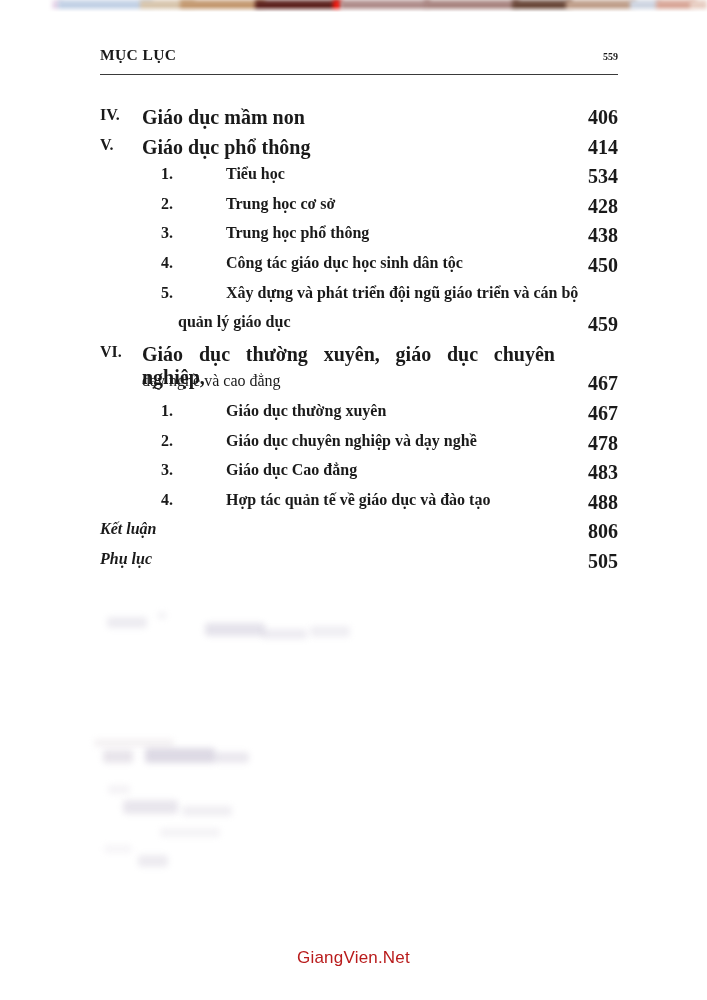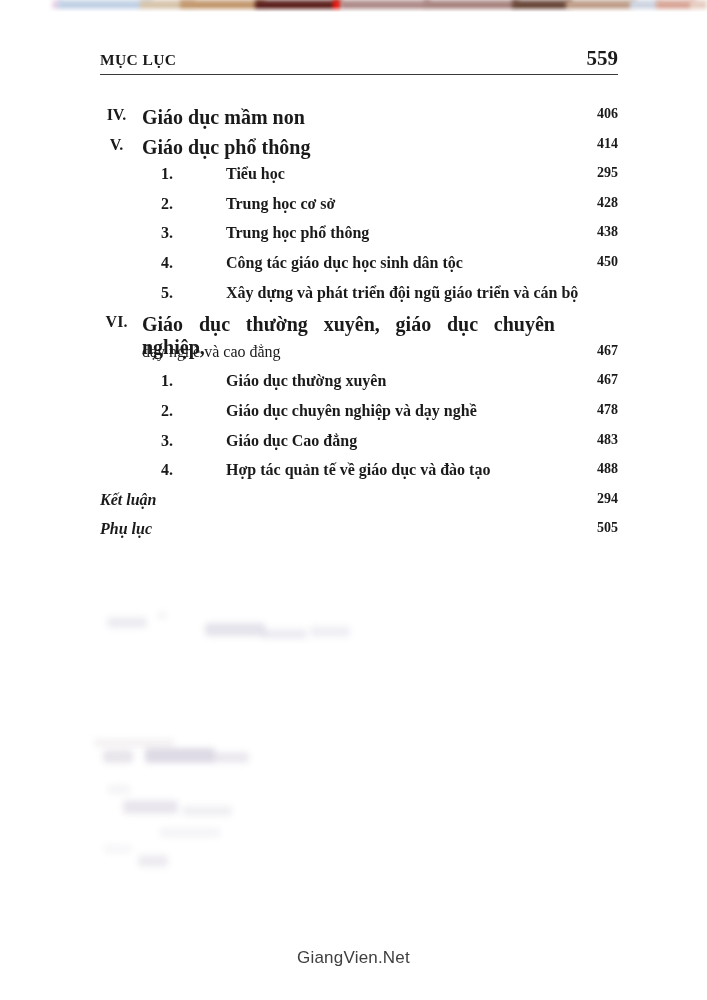--- a/index.html
+++ b/index.html
@@ -66,21 +66,21 @@
     align-items: baseline;
     justify-content: space-between;
   }
   .header-title {
     font-weight: bold;
     font-size: 15.5px;
     letter-spacing: 0.4px;
   }
   .header-page {
     font-weight: bold;
-    font-size: 21px;
+    font-size: 10px;
   }
   .header-rule {
     position: absolute;
     left: 100px;
     top: 74px;
     width: 518px;
     height: 1px;
     background: #3a3a3a;
   }
 
@@ -96,21 +96,21 @@
     height: 29.6px;
     font-size: 16px;
   }
 
   
   .num-col {
     position: absolute;
     left: 0;
     top: 0;
     width: 33px;
-    text-align: center;
+    text-align: left;
     font-weight: bold;
     font-size: 16px;
   }
   .lvl1-text {
     position: absolute;
     left: 42px;
     top: 0;
     right: 70px;
     font-weight: bold;
     font-size: 20px;
@@ -177,21 +177,21 @@
     white-space: nowrap;
   }
 
   .pg {
     position: absolute;
     right: 0;
     top: 0;
     width: 40px;
     text-align: right;
     font-weight: bold;
-    font-size: 14px;
+    font-size: 20px;
   }
 
   
   .watermark {
     position: absolute;
     left: 0;
     top: 948px;
     width: 707px;
     text-align: center;
     font-family: "Liberation Sans", "DejaVu Sans", sans-serif;
@@ -255,21 +255,21 @@
       </div>
       <div class="toc-row">
         <span class="num-col">V.</span>
         <span class="lvl1-text">Giáo dục phổ thông</span>
         <span class="pg">414</span>
       </div>
       <div class="toc-row">
         <span class="sub-num">1</span>
         <span class="sub-dot">.</span>
         <span class="sub-text">Tiểu học</span>
-        <span class="pg">295</span>
+        <span class="pg">534</span>
       </div>
       <div class="toc-row">
         <span class="sub-num">2</span>
         <span class="sub-dot">.</span>
         <span class="sub-text">Trung học cơ sở</span>
         <span class="pg">428</span>
       </div>
       <div class="toc-row">
         <span class="sub-num">3</span>
         <span class="sub-dot">.</span>
@@ -281,20 +281,24 @@
         <span class="sub-dot">.</span>
         <span class="sub-text">Công tác giáo dục học sinh dân tộc</span>
         <span class="pg">450</span>
       </div>
       <div class="toc-row">
         <span class="sub-num">5</span>
         <span class="sub-dot">.</span>
         <span class="sub-text">Xây dựng và phát triển đội ngũ giáo triển và cán bộ</span>
       </div>
       <div class="toc-row">
+        <span class="sub-cont">quản lý giáo dục</span>
+        <span class="pg">459</span>
+      </div>
+      <div class="toc-row">
         <span class="num-col">VI.</span>
         <span class="lvl1-text justify">Giáo dục thường xuyên, giáo dục chuyên nghiệp,</span>
       </div>
       <div class="toc-row">
         <span class="lvl1-cont">dạy nghề và cao đẳng</span>
         <span class="pg">467</span>
       </div>
       <div class="toc-row">
         <span class="sub-num">1</span>
         <span class="sub-dot">.</span>
@@ -314,23 +318,23 @@
         <span class="pg">483</span>
       </div>
       <div class="toc-row">
         <span class="sub-num">4</span>
         <span class="sub-dot">.</span>
         <span class="sub-text">Hợp tác quản tế về giáo dục và đào tạo</span>
         <span class="pg">488</span>
       </div>
       <div class="toc-row">
         <span class="italic-text">Kết luận</span>
-        <span class="pg">294</span>
+        <span class="pg">806</span>
       </div>
       <div class="toc-row">
         <span class="italic-text">Phụ lục</span>
         <span class="pg">505</span>
       </div>
     </div>
 
-  <div class="watermark" style="color: #404040;">GiangVien.Net</div>
+  <div class="watermark" style="color: #b91c1c;">GiangVien.Net</div>
 
 </div>
 
 </body></html>

